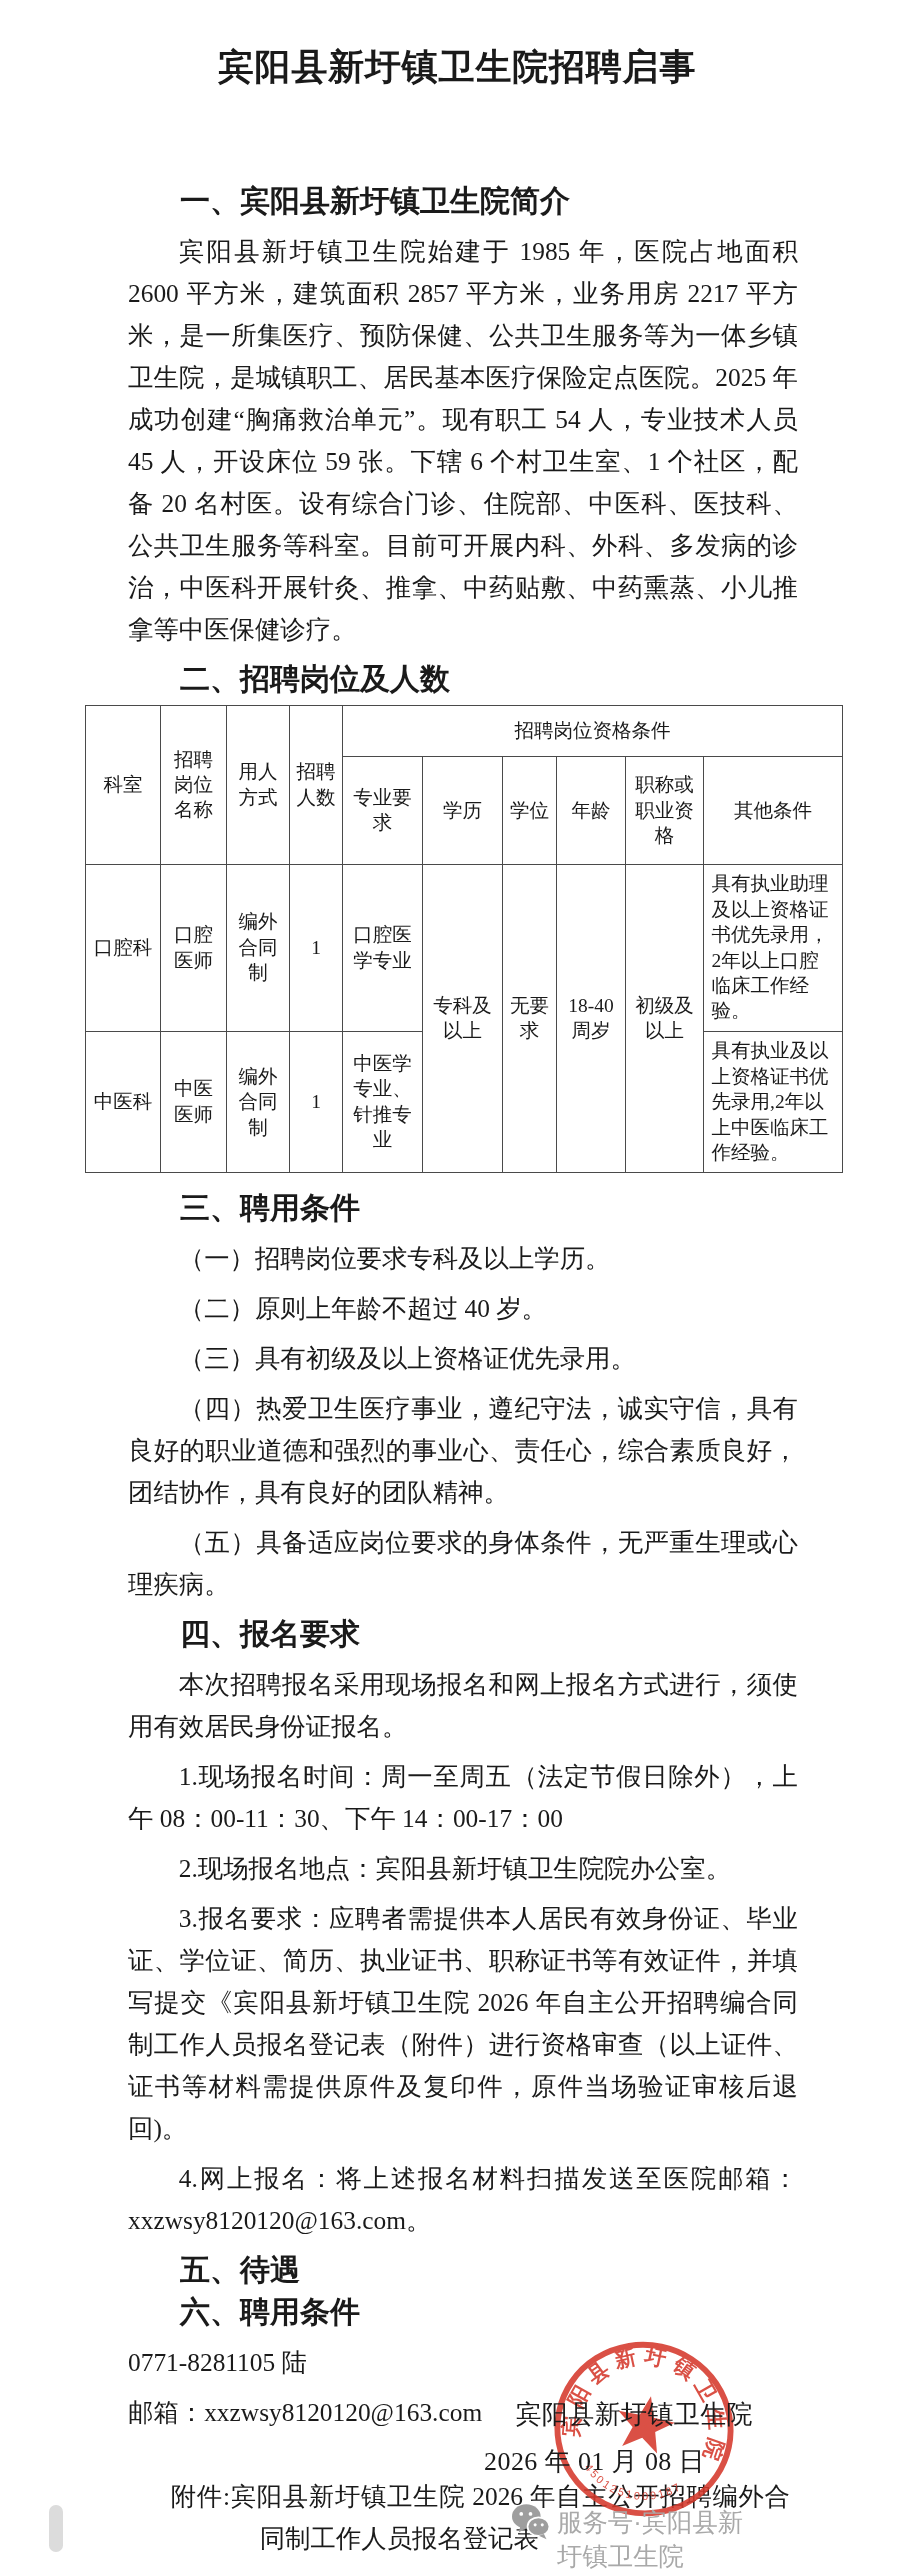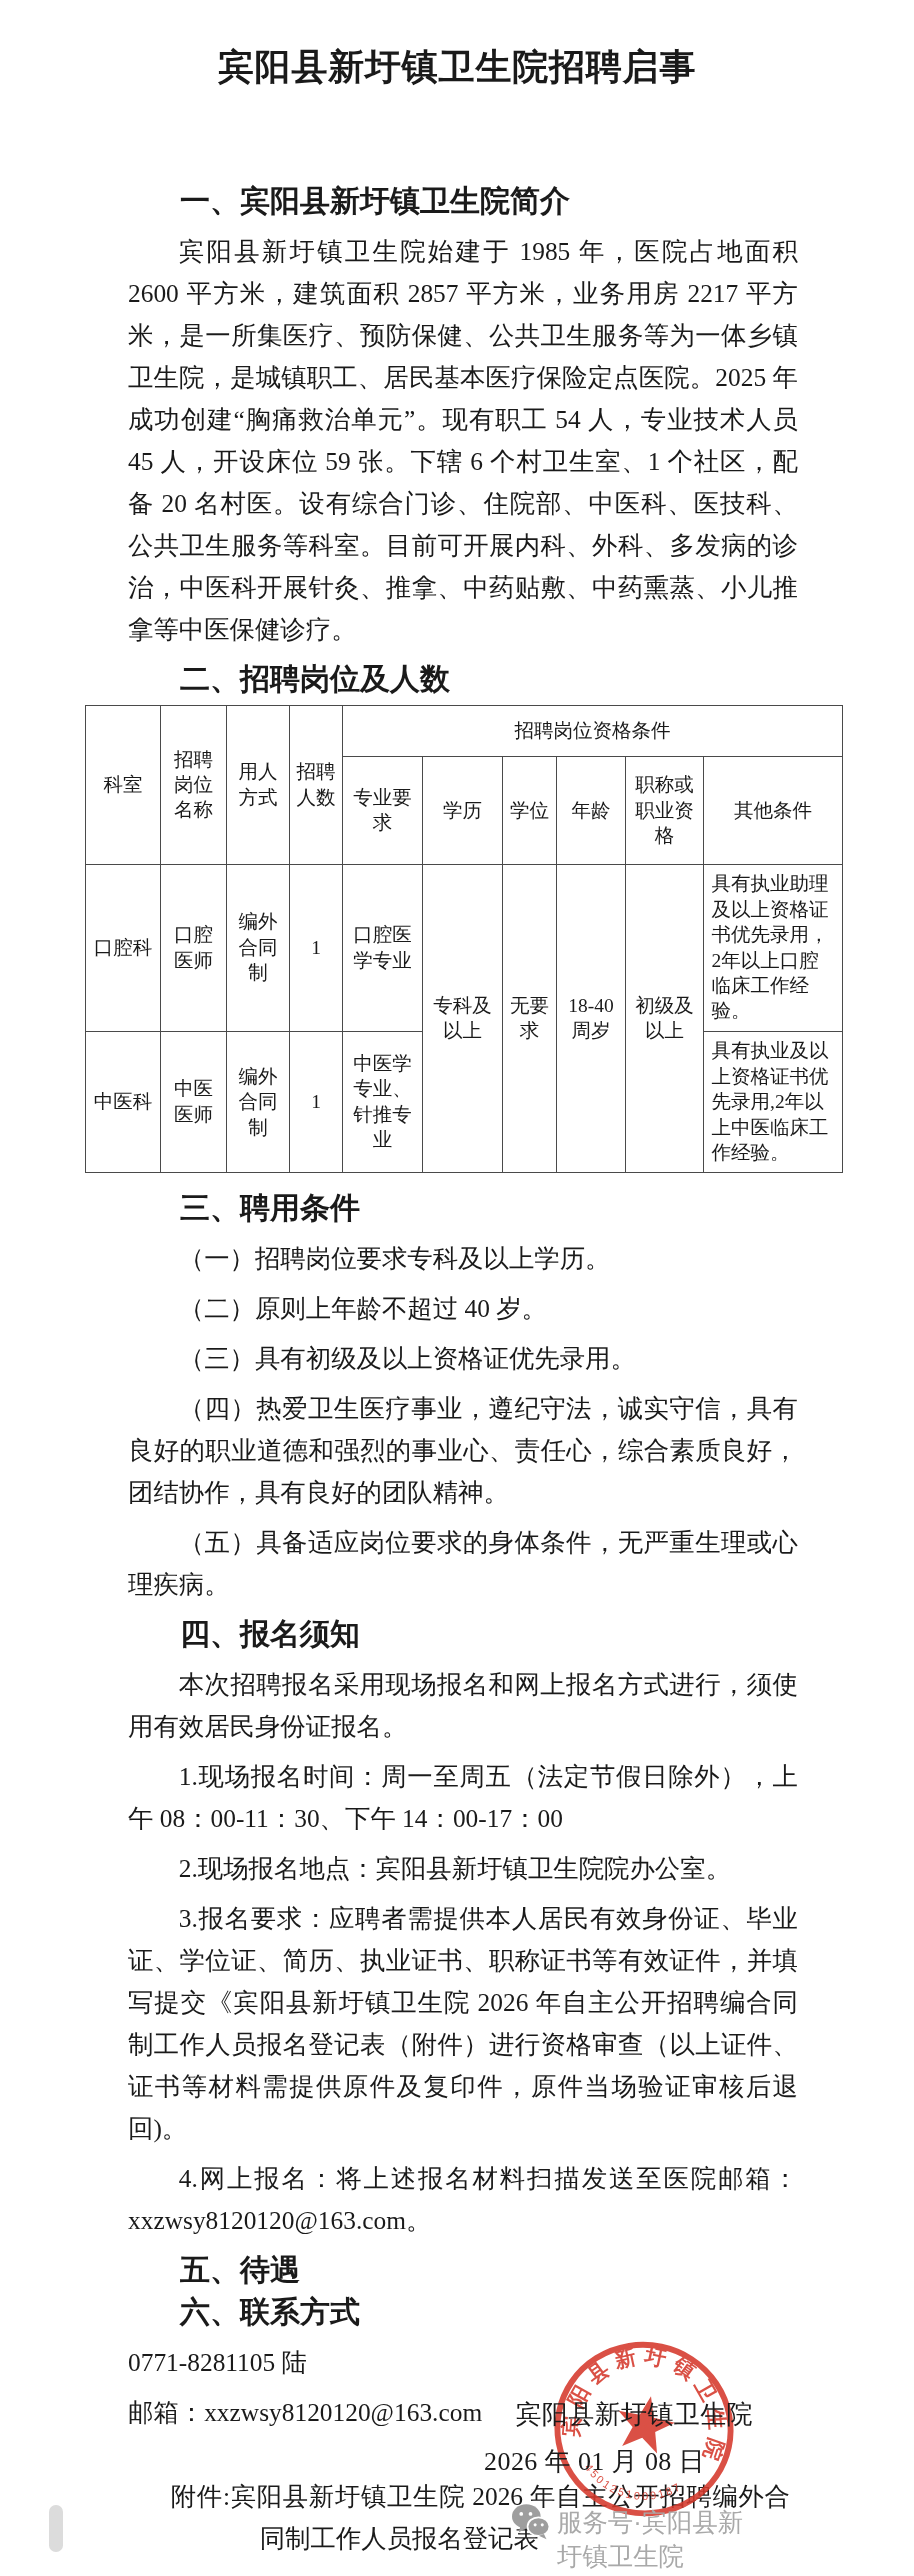--- a/index.html
+++ b/index.html
@@ -165,30 +165,30 @@
 
   <div class="text-col">
 
     <h2 class="sec-heading" style="margin-top:13.5px">三、聘用条件</h2>
     <p class="body-p">（一）招聘岗位要求专科及以上学历。</p>
     <p class="body-p">（二）原则上年龄不超过 40 岁。</p>
     <p class="body-p">（三）具有初级及以上资格证优先录用。</p>
     <p class="body-p">（四）热爱卫生医疗事业，遵纪守法，诚实守信，具有良好的职业道德和强烈的事业心、责任心，综合素质良好，团结协作，具有良好的团队精神。</p>
     <p class="body-p">（五）具备适应岗位要求的身体条件，无严重生理或心理疾病。</p>
 
-    <h2 class="sec-heading">四、报名须知</h2>
+    <h2 class="sec-heading">四、报名要求</h2>
     <p class="body-p">本次招聘报名采用现场报名和网上报名方式进行，须使用有效居民身份证报名。</p>
     <p class="body-p">1.现场报名时间：周一至周五（法定节假日除外），上午 08：00-11：30、下午 14：00-17：00</p>
     <p class="body-p">2.现场报名地点：宾阳县新圩镇卫生院院办公室。</p>
     <p class="body-p">3.报名要求：应聘者需提供本人居民有效身份证、毕业证、学位证、简历、执业证书、职称证书等有效证件，并填写提交《宾阳县新圩镇卫生院 2026 年自主公开招聘编合同制工作人员报名登记表（附件）进行资格审查（以上证件、证书等材料需提供原件及复印件，原件当场验证审核后退回)。</p>
     <p class="body-p">4.网上报名：将上述报名材料扫描发送至医院邮箱：xxzwsy8120120@163.com。</p>
 
     <h2 class="sec-heading">五、待遇</h2>
 
-    <h2 class="sec-heading">六、联系方式</h2>
+    <h2 class="sec-heading">六、聘用条件</h2>
     <p class="body-p" style="text-indent:0">0771-8281105 陆</p>
     <p class="body-p" style="text-indent:0">邮箱：xxzwsy8120120@163.com</p>
 
     <p class="attach-p">附件:宾阳县新圩镇卫生院 2026 年自主公开招聘编外合同制工作人员报名登记表</p>
   </div>
 
   <div class="sign-block">
     <svg class="seal" viewBox="0 0 220 215">
       <g transform="rotate(12 110 107)" opacity="0.88">
         <ellipse cx="110" cy="107" rx="103" ry="100" fill="none" stroke="#d5392c" stroke-width="7"></ellipse>

